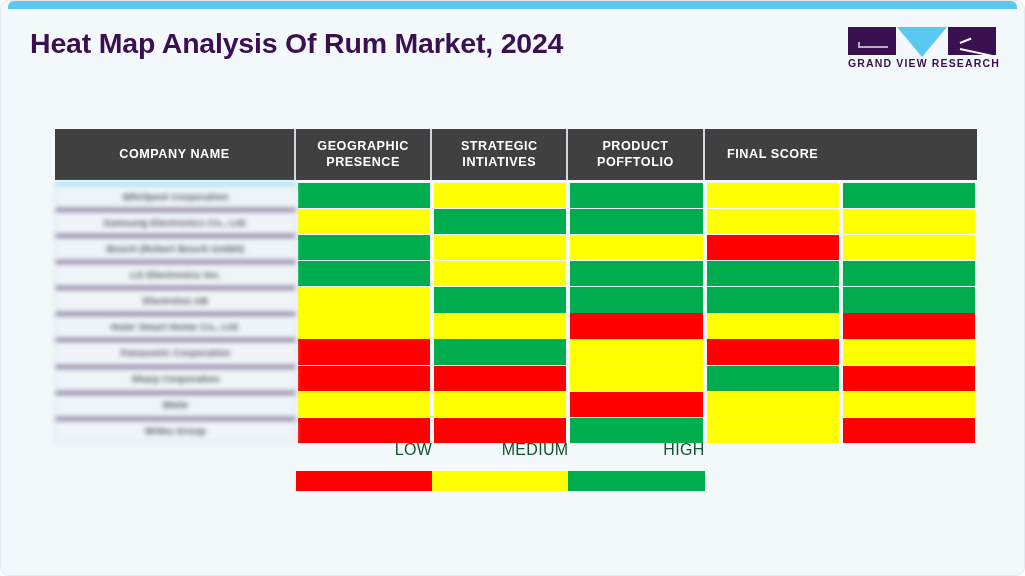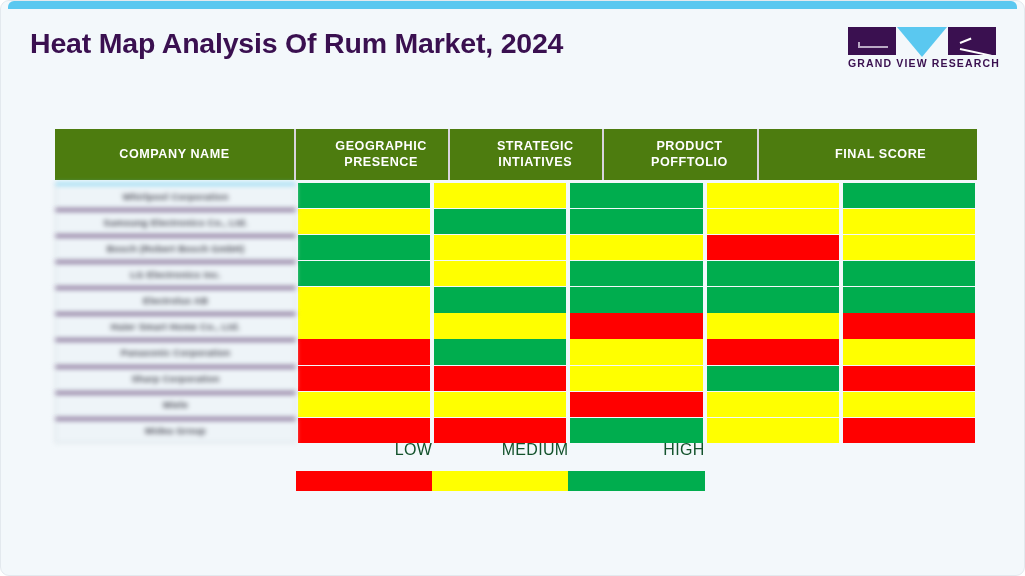--- a/index.html
+++ b/index.html
@@ -130,38 +130,37 @@
     width: 100%;
   }
 
   
   .c-name  { width: 241px; flex: 0 0 241px; }
   .c-data  { width: 136.2px; flex: 0 0 136.2px; }
 
   
   #head-row {
     height: 51px;
-    background: #4d7c0f;
-    gap: 18px;
+    background: #404040;
   }
   .hcell {
     height: 51px;
     display: flex;
     align-items: center;
     justify-content: center;
     text-align: center;
     color: #ffffff;
     font-size: 12.6px;
     font-weight: bold;
     letter-spacing: 0.55px;
     line-height: 1.25;
     border-right: 2px solid #d9d4de;
     padding: 0 4px;
   }
-  .hcell:last-child { border-right: none; margin-left: 36px; }
+  .hcell:last-child { border-right: none; }
 
   
   #body-rows { margin-top: 3px; }
 
   .brow {
     height: 25.2px;
     margin-bottom: 0.9px;
   }
 
   .name-cell {

